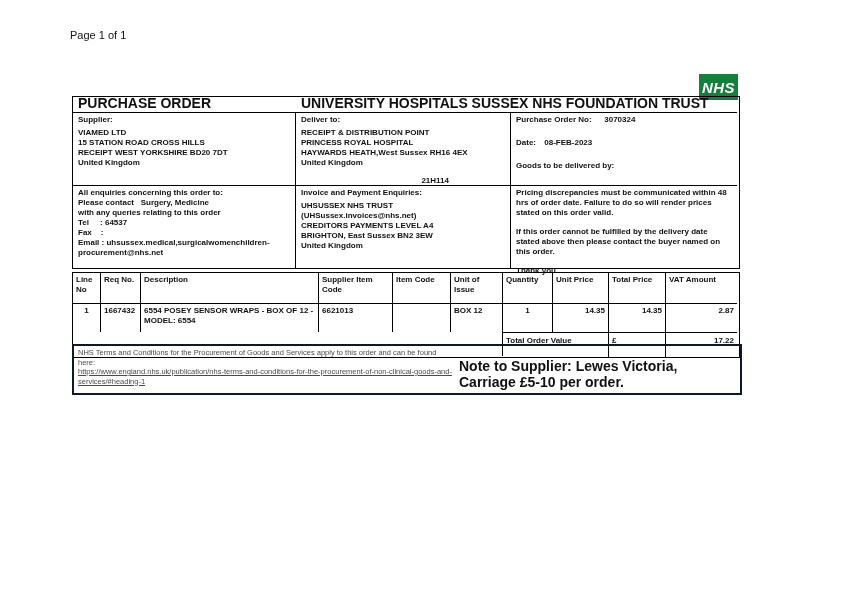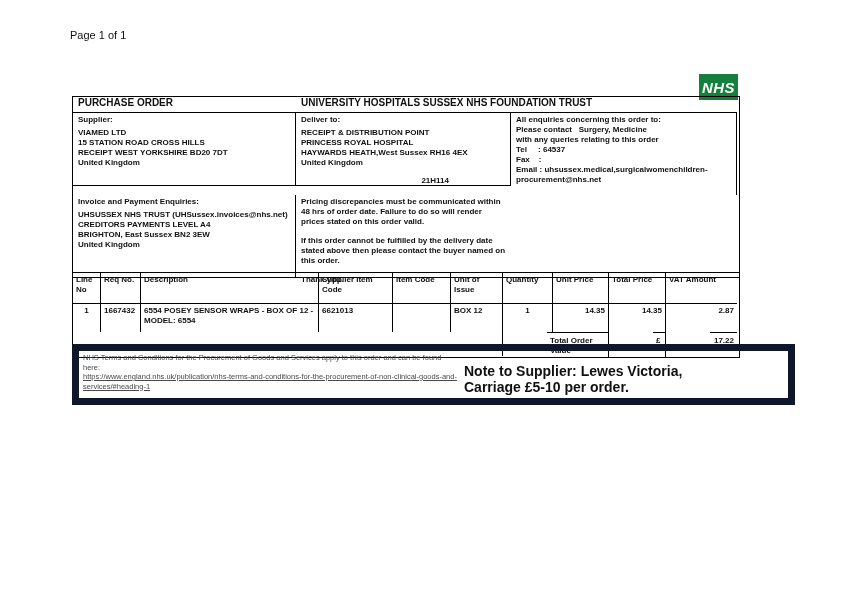--- a/index.html
+++ b/index.html
@@ -10,47 +10,47 @@
 
   .nhs-logo{position:absolute;left:699px;top:74px;width:39px;height:26px;background:#15803d;color:#fff;
     display:flex;align-items:center;justify-content:center;font-weight:bold;font-style:italic;font-size:15px;letter-spacing:.5px;}
 
   
   .po-table{position:absolute;left:72px;top:96px;width:666px;border:1px solid #000;display:grid;
     grid-template-columns:223px 215px 226px;font-size:8px;line-height:10px;font-weight:bold;}
   .cell{padding:2px 5px;}
   .b-r{border-right:1px solid #000;}
   .b-b{border-bottom:1px solid #000;}
-  .title-cell{font-size:10px;height:13px;padding:1px 5px;}
+  .title-cell{font-size:14px;height:13px;padding:1px 5px;}
   .span2{grid-column:2/4;}
   .h68{height:68px;}
   .h78{height:78px;}
   .mt3{margin-top:3px;}
   .gap12{margin-top:13px;}
   .pre{white-space:pre-wrap;}
   .code-line{text-align:right;padding-right:56px;margin-top:8px;}
   .po-label{display:inline-block;width:86px;}
   .date-label{display:inline-block;width:26px;}
   .email-line{overflow-wrap:anywhere;}
   .notice p{margin:0 0 9px 0;}
 
   
   .items-table{position:absolute;left:72px;top:272px;width:666px;border:1px solid #000;display:grid;
     grid-template-columns:28px 40px 178px 74px 58px 52px 50px 56px 57px 71px;font-size:8px;line-height:10px;font-weight:bold;}
   .ih{padding:2px 3px;height:26px;border-bottom:1px solid #000;}
   .id{padding:2px 3px;height:24px;}
   .it{height:19px;padding:3px 3px 2px;}
-  .b-t{border-top:1px solid #000;margin-left:44px;}
+  .b-t{border-top:1px solid #000;}
   .ta-c{text-align:center;}
   .ta-r{text-align:right;}
   .sp6{grid-column:1/7;}
   .sp2{grid-column:7/9;}
 
   
-  .footer-box{position:absolute;left:72px;top:344px;width:666px;height:47px;border:7px solid #0f172a;padding-left:43px;}
+  .footer-box{position:absolute;left:72px;top:344px;width:666px;height:47px;border:2px solid #0f172a;}
   .terms{position:absolute;left:4px;top:2px;width:376px;font-size:7.5px;line-height:9.5px;color:#4a4a4a;}
   .terms-link{text-decoration:underline;color:#4a4a4a;overflow-wrap:anywhere;cursor:pointer;display:inline;}
   .note{position:absolute;left:385px;top:12px;width:276px;font-size:14px;font-weight:bold;color:#101010;}
 </style>
 </head>
 <body>
 
 <div class="page">
 
   <div class="page-label">Page 1 of 1</div>
@@ -74,20 +74,31 @@
 
     <div class="cell b-r b-b h68">
       <div>Deliver to:</div>
       <div class="mt3">RECEIPT &amp; DISTRIBUTION POINT</div>
       <div>PRINCESS ROYAL HOSPITAL</div>
       <div>HAYWARDS HEATH,West Sussex RH16 4EX</div>
       <div>United Kingdom</div>
       <div class="code-line">21H114</div>
     </div>
 
+    <div class="cell b-b h68">
+      <div>
+        <span class="po-label">Purchase Order No:</span>
+        <span>3070324</span>
+      </div>
+      <div class="gap12">
+        <span class="date-label">Date:</span>
+        <span>08-FEB-2023</span>
+      </div>
+      <div class="gap12">Goods to be delivered by:</div>
+    </div>
 
     <div class="cell b-r h78">
       <div>All enquiries concerning this order to:</div>
       <div class="pre">Please contact   Surgery, Medicine</div>
       <div>with any queries relating to this order</div>
       <div class="pre">Tel     : 64537</div>
       <div class="pre">Fax    :</div>
       <div class="email-line">Email : uhsussex.medical,surgicalwomenchildren-procurement@nhs.net</div>
     </div>
 

